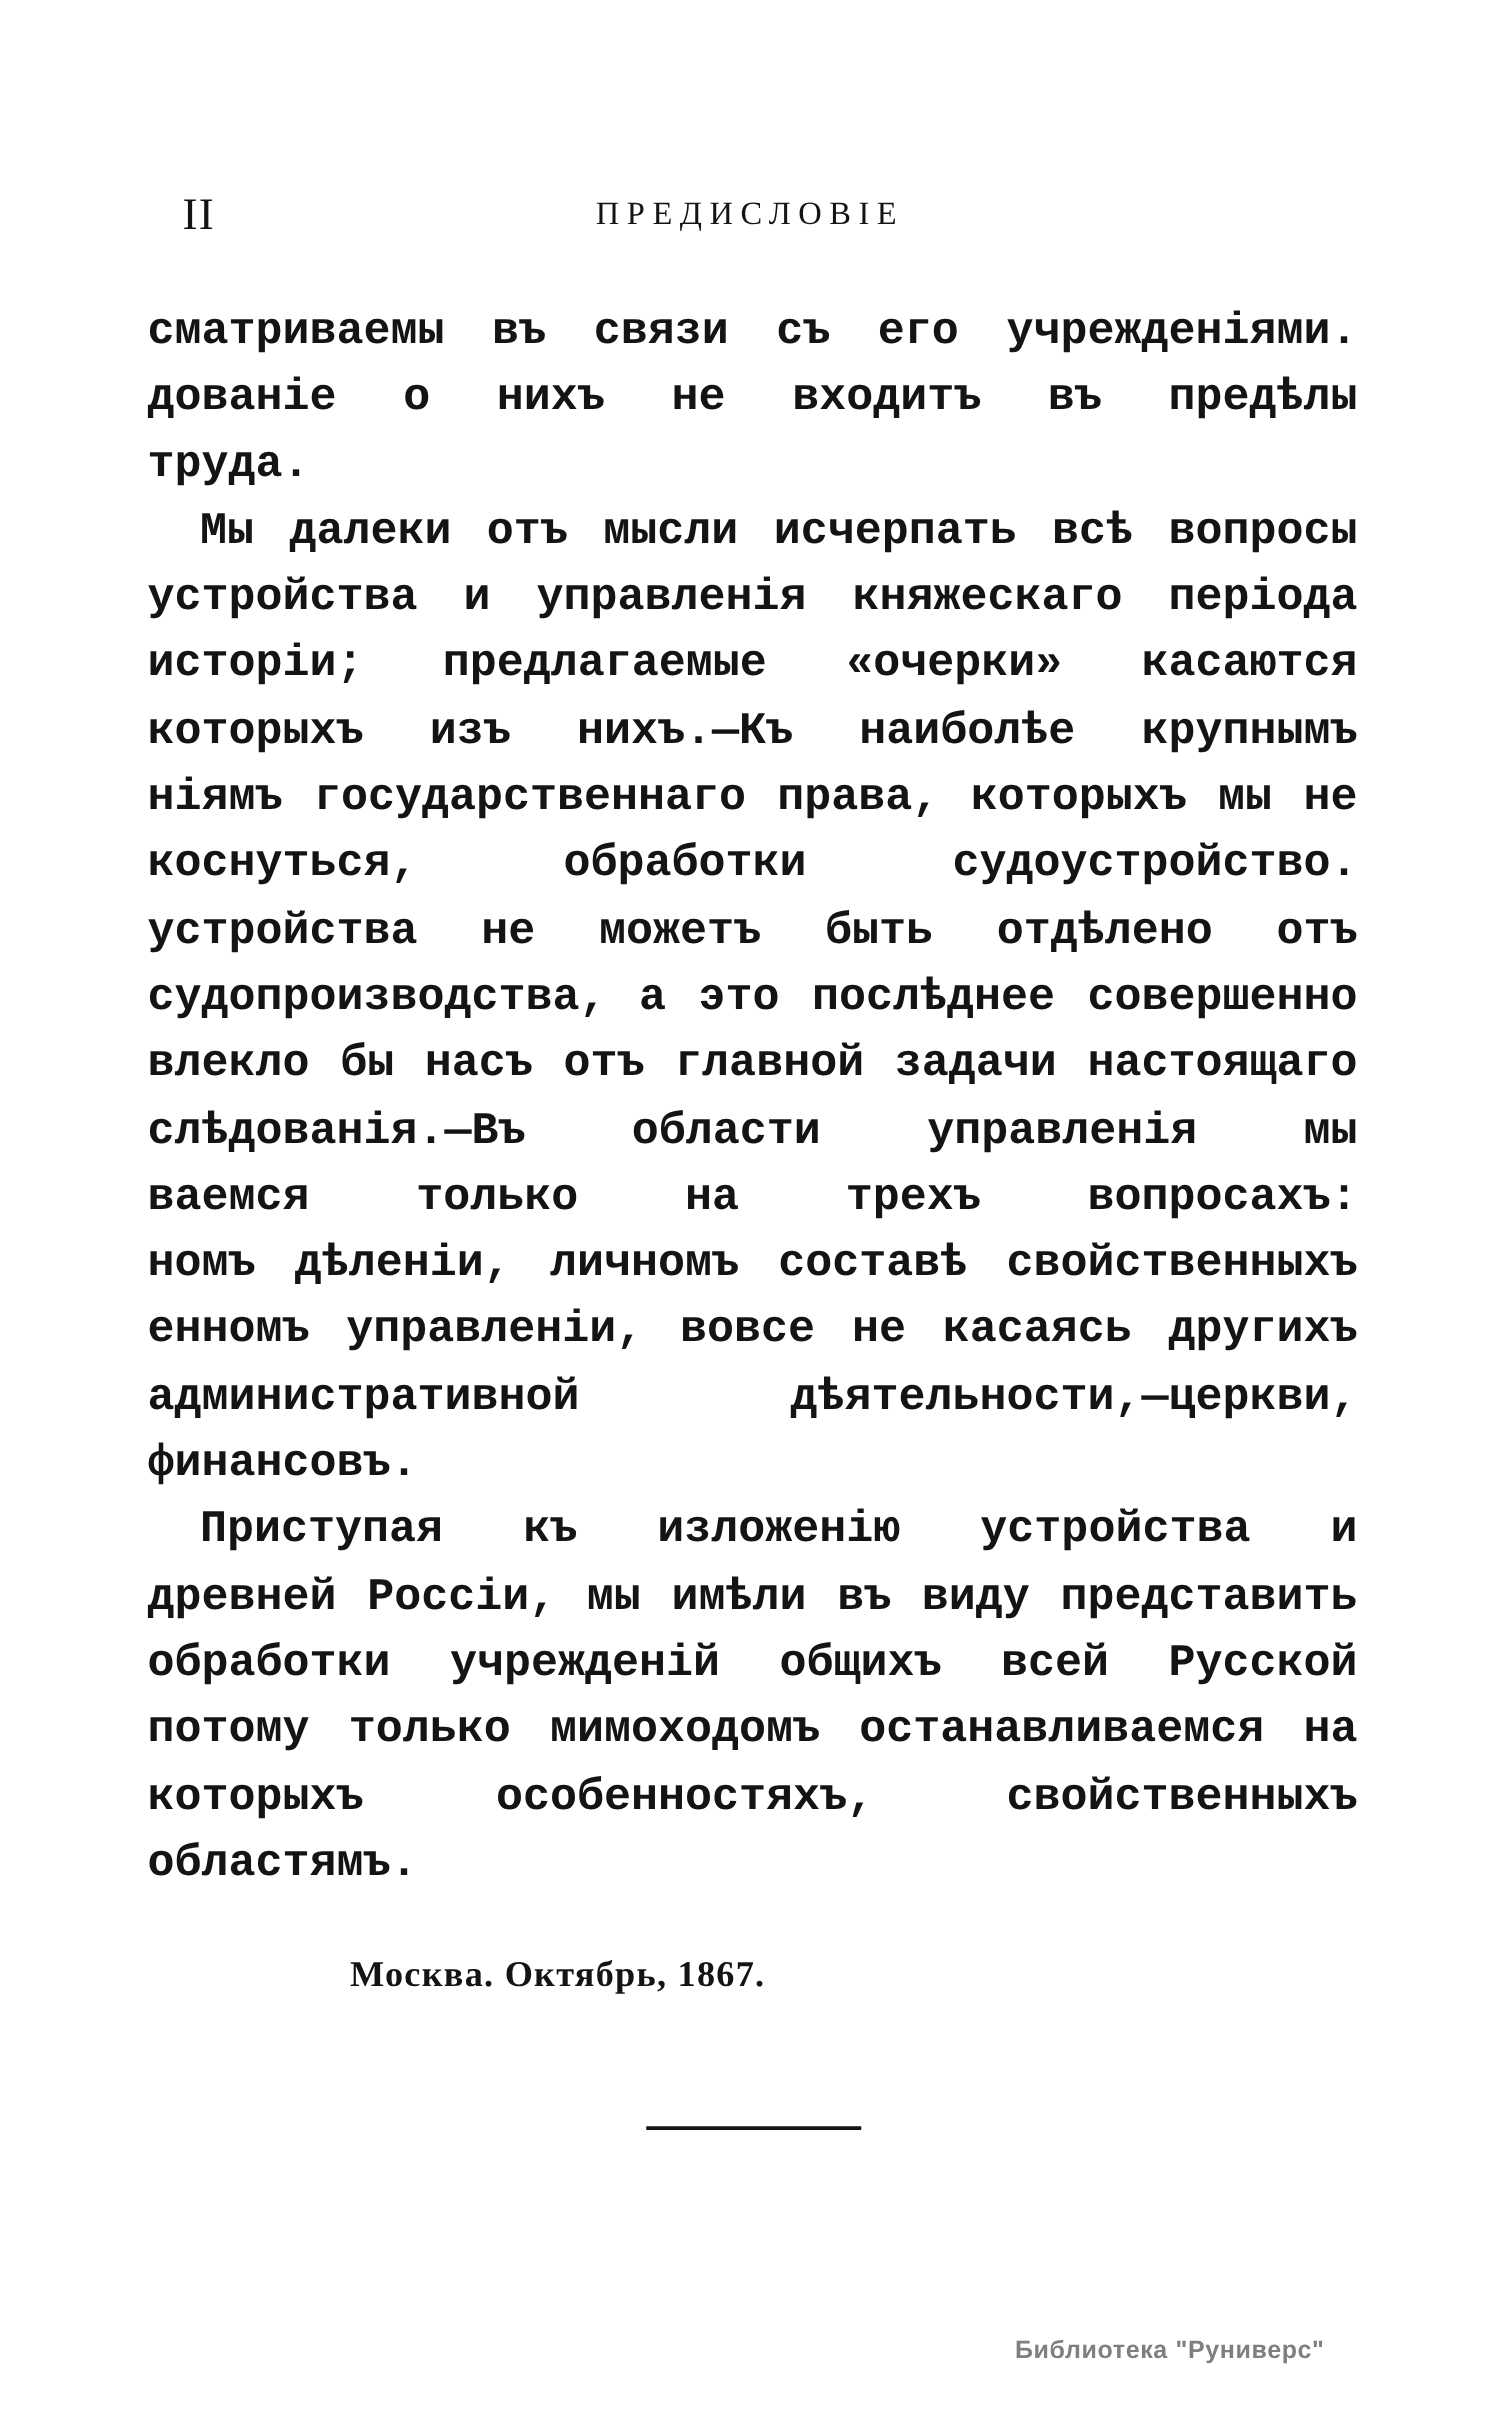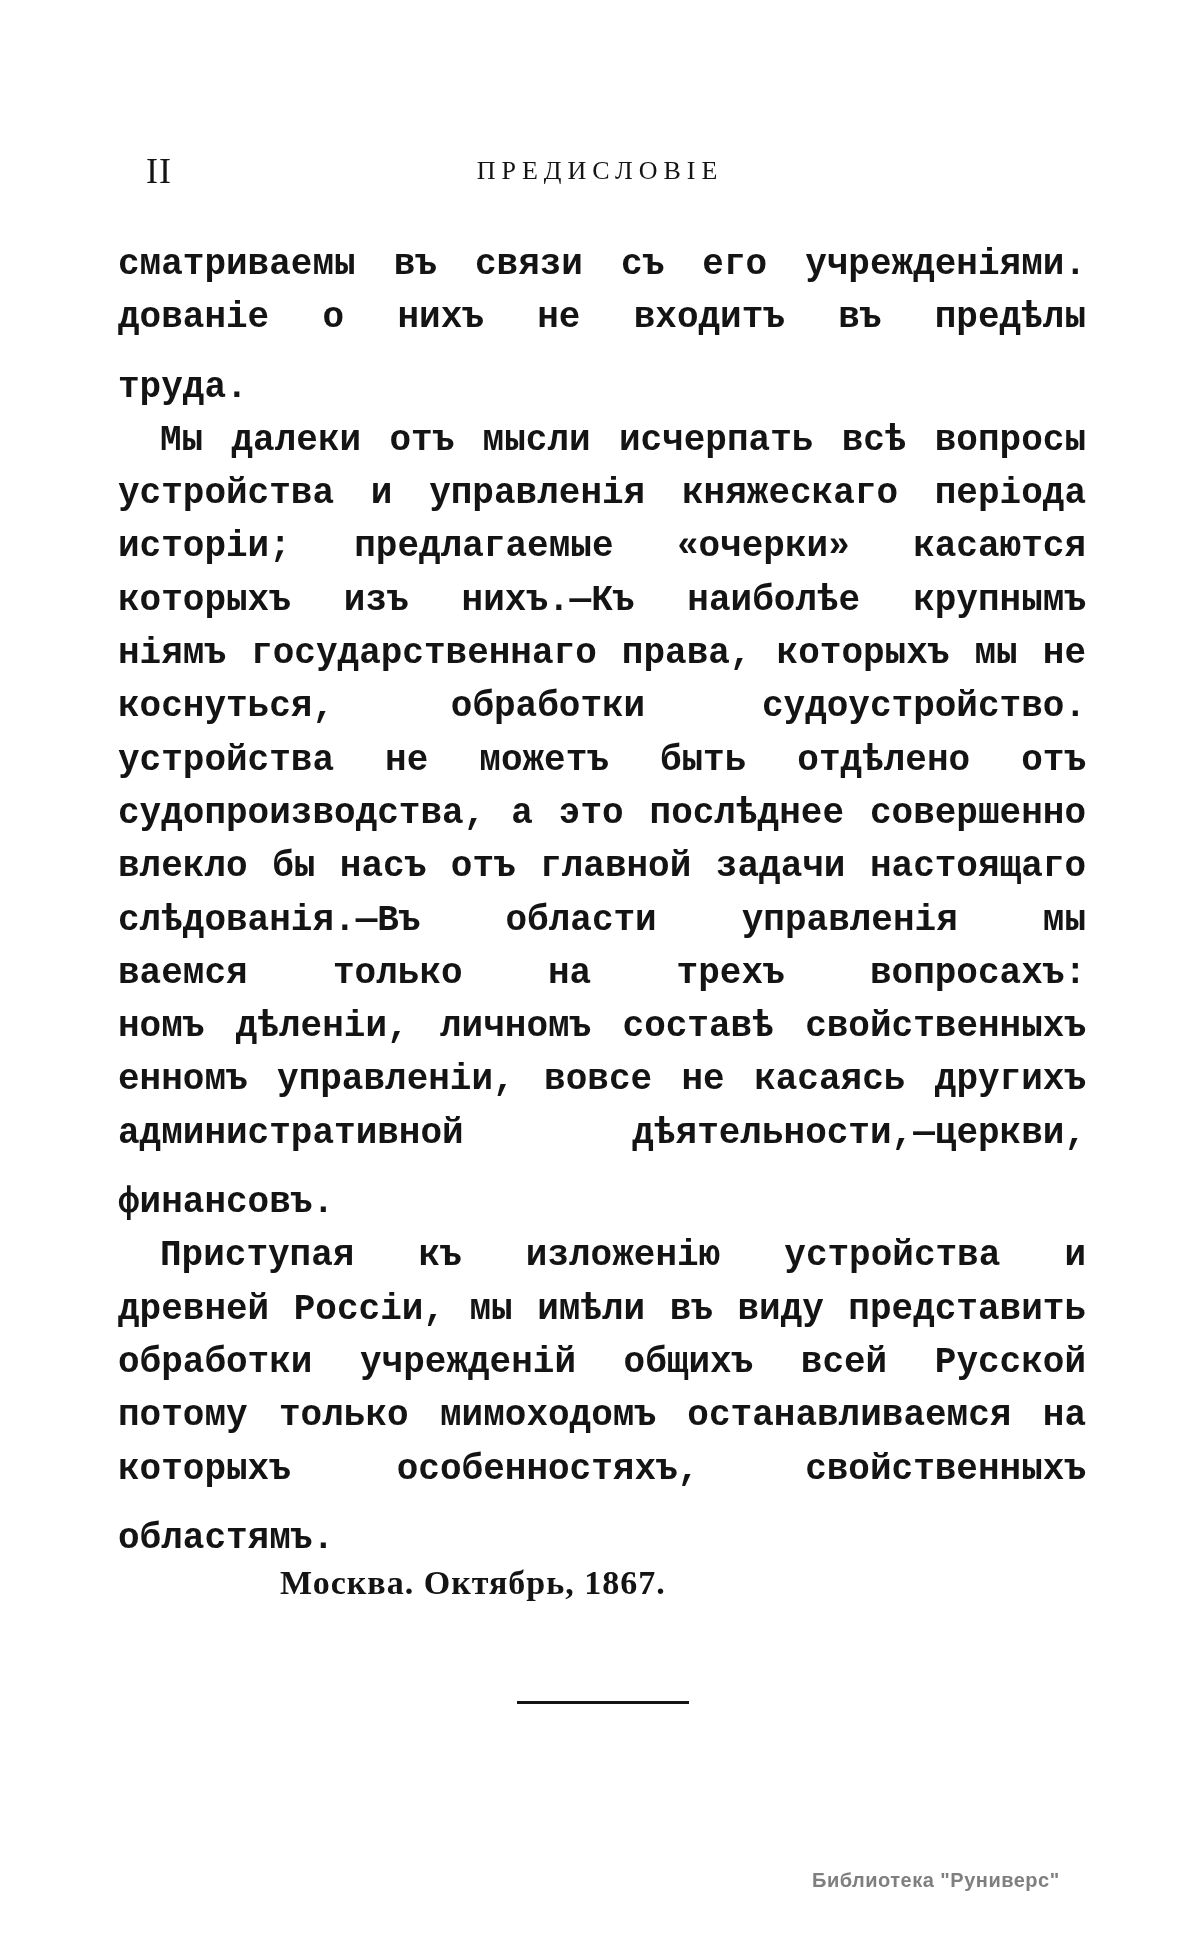--- a/index.html
+++ b/index.html
@@ -49,30 +49,29 @@
     white-space: normal;
     font-family: Liberation Mono, monospace;
   }
   .j {
     text-align: justify;
     text-align-last: justify;
   }
   .last {
     text-align: left;
     text-align-last: left;
-    margin-top: 16px;
   }
   .ind {
     text-indent: 42px;
   }
   .dateline {
     position: absolute;
     left: 280px;
     top: 1564px;
-    font-size: 34px;
+    font-size: 29px;
     font-weight: 700;
     letter-spacing: 1px;
   }
   .rule {
     position: absolute;
     left: 517px;
     top: 1701px;
     width: 172px;
     height: 3px;
     background: #141414;

